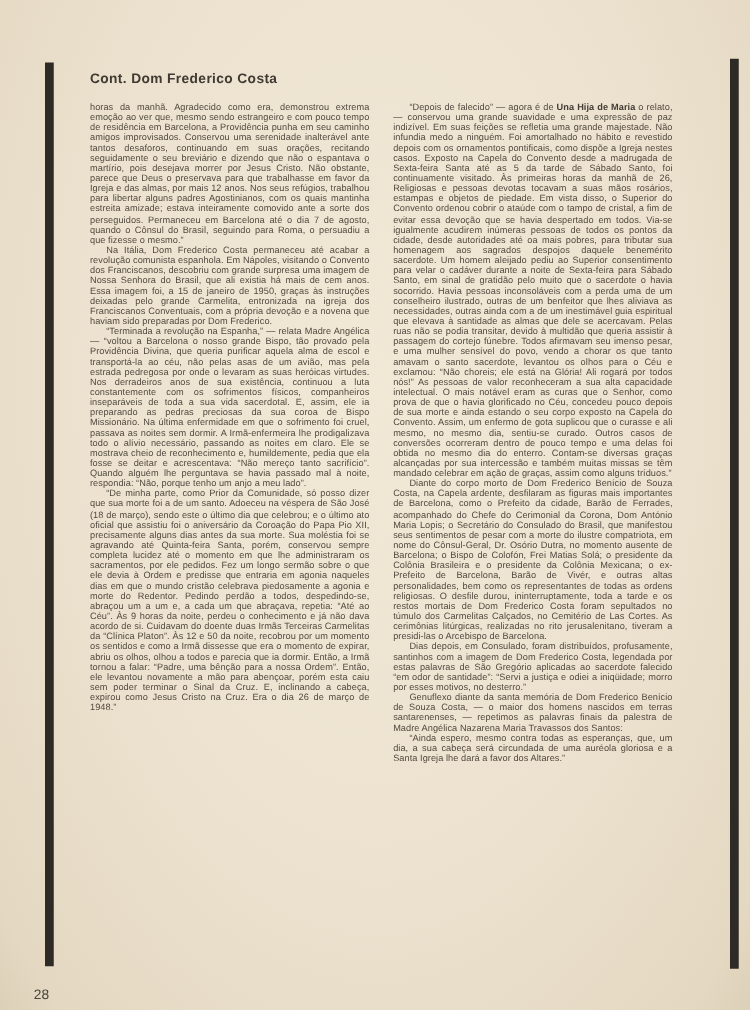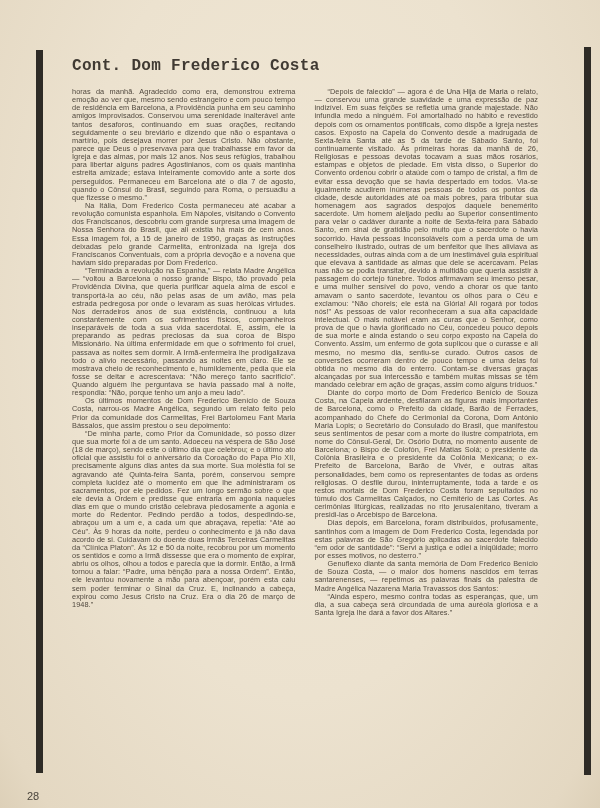--- a/index.html
+++ b/index.html
@@ -8,61 +8,60 @@
     position:relative; overflow:hidden;
     background: radial-gradient(ellipse at 50% 38%, #f1e8d6 0%, #ece2cf 55%, #e4d8c2 92%, #ddd0b8 100%);
     font-family:"Liberation Sans", sans-serif;
   }
   .vbar { position:absolute; width:7px; background:#2e2b26; }
   #bar-left  { left:36px;  top:50px; height:723px; }
   #bar-right { left:584px; top:47px; height:728px; }
 
   .content { position:absolute; left:72px; top:57px; width:466px; }
   .title {
-    font-size:16px; font-weight:bold; color:#403a33;
-    letter-spacing:0.3px; margin:0 0 13px 0;font-family:Liberation Mono, monospace;
+    font-size:11px; font-weight:bold; color:#403a33;
+    letter-spacing:0.3px; margin:0 0 13px 0;
   }
   .cols { display:flex; gap:19px; }
   .col { width:230px; }
   .col p {
     margin:0;
     font-size:7.35px; line-height:8.14px;
     text-align:justify; text-justify:inter-word;
     color:#51493f;
     text-indent:13px;
     letter-spacing:0.05px;
   }
   .col p.cont { text-indent:0; }
-  .col p b { font-weight:normal; color:#443d35; }
+  .col p b { font-weight:bold; color:#443d35; }
   .pagenum {
     position:absolute; left:27px; top:790px;
     font-size:11px; color:#4a443c;
   }
 </style>
 </head>
 <body>
 
 <div class="vbar" id="bar-left"></div>
 <div class="vbar" id="bar-right"></div>
 
 <div class="content">
   <h1 class="title">Cont. Dom Frederico Costa</h1>
 
   <div class="cols">
     <div class="col">
       <p class="cont">horas da manhã. Agradecido como era, demonstrou extrema emoção ao ver que, mesmo sendo estrangeiro e com pouco tempo de residência em Barcelona, a Providência punha em seu caminho amigos improvisados. Conservou uma serenidade inalterável ante tantos desaforos, continuando em suas orações, recitando seguidamente o seu breviário e dizendo que não o espantava o martírio, pois desejava morrer por Jesus Cristo. Não obstante, parece que Deus o preservava para que trabalhasse em favor da Igreja e das almas, por mais 12 anos. Nos seus refúgios, trabalhou para libertar alguns padres Agostinianos, com os quais mantinha estreita amizade; estava inteiramente comovido ante a sorte dos perseguidos. Permaneceu em Barcelona até o dia 7 de agosto, quando o Cônsul do Brasil, seguindo para Roma, o persuadiu a que fizesse o mesmo.”</p>
       <p>Na Itália, Dom Frederico Costa permaneceu até acabar a revolução comunista espanhola. Em Nápoles, visitando o Convento dos Franciscanos, descobriu com grande surpresa uma imagem de Nossa Senhora do Brasil, que ali existia há mais de cem anos. Essa imagem foi, a 15 de janeiro de 1950, graças às instruções deixadas pelo grande Carmelita, entronizada na igreja dos Franciscanos Conventuais, com a própria devoção e a novena que haviam sido preparadas por Dom Frederico.</p>
       <p>“Terminada a revolução na Espanha,” — relata Madre Angélica — “voltou a Barcelona o nosso grande Bispo, tão provado pela Providência Divina, que queria purificar aquela alma de escol e transportá-la ao céu, não pelas asas de um avião, mas pela estrada pedregosa por onde o levaram as suas heróicas virtudes. Nos derradeiros anos de sua existência, continuou a luta constantemente com os sofrimentos físicos, companheiros inseparáveis de toda a sua vida sacerdotal. E, assim, ele ia preparando as pedras preciosas da sua coroa de Bispo Missionário. Na última enfermidade em que o sofrimento foi cruel, passava as noites sem dormir. A Irmã-enfermeira lhe prodigalizava todo o alívio necessário, passando as noites em claro. Ele se mostrava cheio de reconhecimento e, humildemente, pedia que ela fosse se deitar e acrescentava: “Não mereço tanto sacrifício”. Quando alguém lhe perguntava se havia passado mal à noite, respondia: “Não, porque tenho um anjo a meu lado”.</p>
-      <p>Os últimos momentos de Dom Frederico Benício de Souza Costa, narrou-os Madre Angélica, segundo um relato feito pelo Prior da comunidade dos Carmelitas, Frei Bartolomeu Fant Maria Bássalos, que assim prestou o seu depoimento:</p>
       <p>“De minha parte, como Prior da Comunidade, só posso dizer que sua morte foi a de um santo. Adoeceu na véspera de São José (18 de março), sendo este o último dia que celebrou; e o último ato oficial que assistiu foi o aniversário da Coroação do Papa Pio XII, precisamente alguns dias antes da sua morte. Sua moléstia foi se agravando até Quinta-feira Santa, porém, conservou sempre completa lucidez até o momento em que lhe administraram os sacramentos, por ele pedidos. Fez um longo sermão sobre o que ele devia à Ordem e predisse que entraria em agonia naqueles dias em que o mundo cristão celebrava piedosamente a agonia e morte do Redentor. Pedindo perdão a todos, despedindo-se, abraçou um a um e, a cada um que abraçava, repetia: “Até ao Céu”. Às 9 horas da noite, perdeu o conhecimento e já não dava acordo de si. Cuidavam do doente duas Irmãs Terceiras Carmelitas da “Clínica Platon”. Às 12 e 50 da noite, recobrou por um momento os sentidos e como a Irmã dissesse que era o momento de expirar, abriu os olhos, olhou a todos e parecia que ia dormir. Então, a Irmã tornou a falar: “Padre, uma bênção para a nossa Ordem”. Então, ele levantou novamente a mão para abençoar, porém esta caiu sem poder terminar o Sinal da Cruz. E, inclinando a cabeça, expirou como Jesus Cristo na Cruz. Era o dia 26 de março de 1948.”</p>
     </div>
 
     <div class="col">
       <p><span>“Depois de falecido” — agora é de </span><b>Una Hija de Maria</b><span> o relato, — conservou uma grande suavidade e uma expressão de paz indizível. Em suas feições se refletia uma grande majestade. Não infundia medo a ninguém. Foi amortalhado no hábito e revestido depois com os ornamentos pontificais, como dispõe a Igreja nestes casos. Exposto na Capela do Convento desde a madrugada de Sexta-feira Santa até as 5 da tarde de Sábado Santo, foi continuamente visitado. Às primeiras horas da manhã de 26, Religiosas e pessoas devotas tocavam a suas mãos rosários, estampas e objetos de piedade. Em vista disso, o Superior do Convento ordenou cobrir o ataúde com o tampo de cristal, a fim de evitar essa devoção que se havia despertado em todos. Via-se igualmente acudirem inúmeras pessoas de todos os pontos da cidade, desde autoridades até oa mais pobres, para tributar sua homenagem aos sagrados despojos daquele benemérito sacerdote. Um homem aleijado pediu ao Superior consentimento para velar o cadáver durante a noite de Sexta-feira para Sábado Santo, em sinal de gratidão pelo muito que o sacerdote o havia socorrido. Havia pessoas inconsoláveis com a perda uma de um conselheiro ilustrado, outras de um benfeitor que lhes aliviava as necessidades, outras ainda com a de um inestimável guia espiritual que elevava à santidade as almas que dele se acercavam. Pelas ruas não se podia transitar, devido à multidão que queria assistir à passagem do cortejo fúnebre. Todos afirmavam seu imenso pesar, e uma mulher sensível do povo, vendo a chorar os que tanto amavam o santo sacerdote, levantou os olhos para o Céu e exclamou: “Não choreis; ele está na Glória! Ali rogará por todos nós!” As pessoas de valor reconheceram a sua alta capacidade intelectual. O mais notável eram as curas que o Senhor, como prova de que o havia glorificado no Céu, concedeu pouco depois de sua morte e ainda estando o seu corpo exposto na Capela do Convento. Assim, um enfermo de gota suplicou que o curasse e ali mesmo, no mesmo dia, sentiu-se curado. Outros casos de conversões ocorreram dentro de pouco tempo e uma delas foi obtida no mesmo dia do enterro. Contam-se diversas graças alcançadas por sua intercessão e também muitas missas se têm mandado celebrar em ação de graças, assim como alguns tríduos.”</span></p>
       <p>Diante do corpo morto de Dom Frederico Benício de Souza Costa, na Capela ardente, desfilaram as figuras mais importantes de Barcelona, como o Prefeito da cidade, Barão de Ferrades, acompanhado do Chefe do Cerimonial da Corona, Dom António Maria Lopis; o Secretário do Consulado do Brasil, que manifestou seus sentimentos de pesar com a morte do ilustre compatriota, em nome do Cônsul-Geral, Dr. Osório Dutra, no momento ausente de Barcelona; o Bispo de Colofón, Frei Matias Solá; o presidente da Colônia Brasileira e o presidente da Colônia Mexicana; o ex-Prefeito de Barcelona, Barão de Vivér, e outras altas personalidades, bem como os representantes de todas as ordens religiosas. O desfile durou, ininterruptamente, toda a tarde e os restos mortais de Dom Frederico Costa foram sepultados no túmulo dos Carmelitas Calçados, no Cemitério de Las Cortes. As cerimônias litúrgicas, realizadas no rito jerusalenitano, tiveram a presidi-las o Arcebispo de Barcelona.</p>
-      <p>Dias depois, em Barcelona, foram distribuídos, profusamente, santinhos com a imagem de Dom Frederico Costa, legendada por estas palavras de São Gregório aplicadas ao sacerdote falecido “em odor de santidade”: “Servi a justiça e odiei a iniqüidade; morro por esses motivos, no desterro.”</p>
+      <p>Dias depois, em Consulado, foram distribuídos, profusamente, santinhos com a imagem de Dom Frederico Costa, legendada por estas palavras de São Gregório aplicadas ao sacerdote falecido “em odor de santidade”: “Servi a justiça e odiei a iniqüidade; morro por esses motivos, no desterro.”</p>
       <p>Genuflexo diante da santa memória de Dom Frederico Benício de Souza Costa, — o maior dos homens nascidos em terras santarenenses, — repetimos as palavras finais da palestra de Madre Angélica Nazarena Maria Travassos dos Santos:</p>
       <p>“Ainda espero, mesmo contra todas as esperanças, que, um dia, a sua cabeça será circundada de uma auréola gloriosa e a Santa Igreja lhe dará a favor dos Altares.”</p>
     </div>
   </div>
 </div>
 
 <div class="pagenum">28</div>
 
 </body></html>

